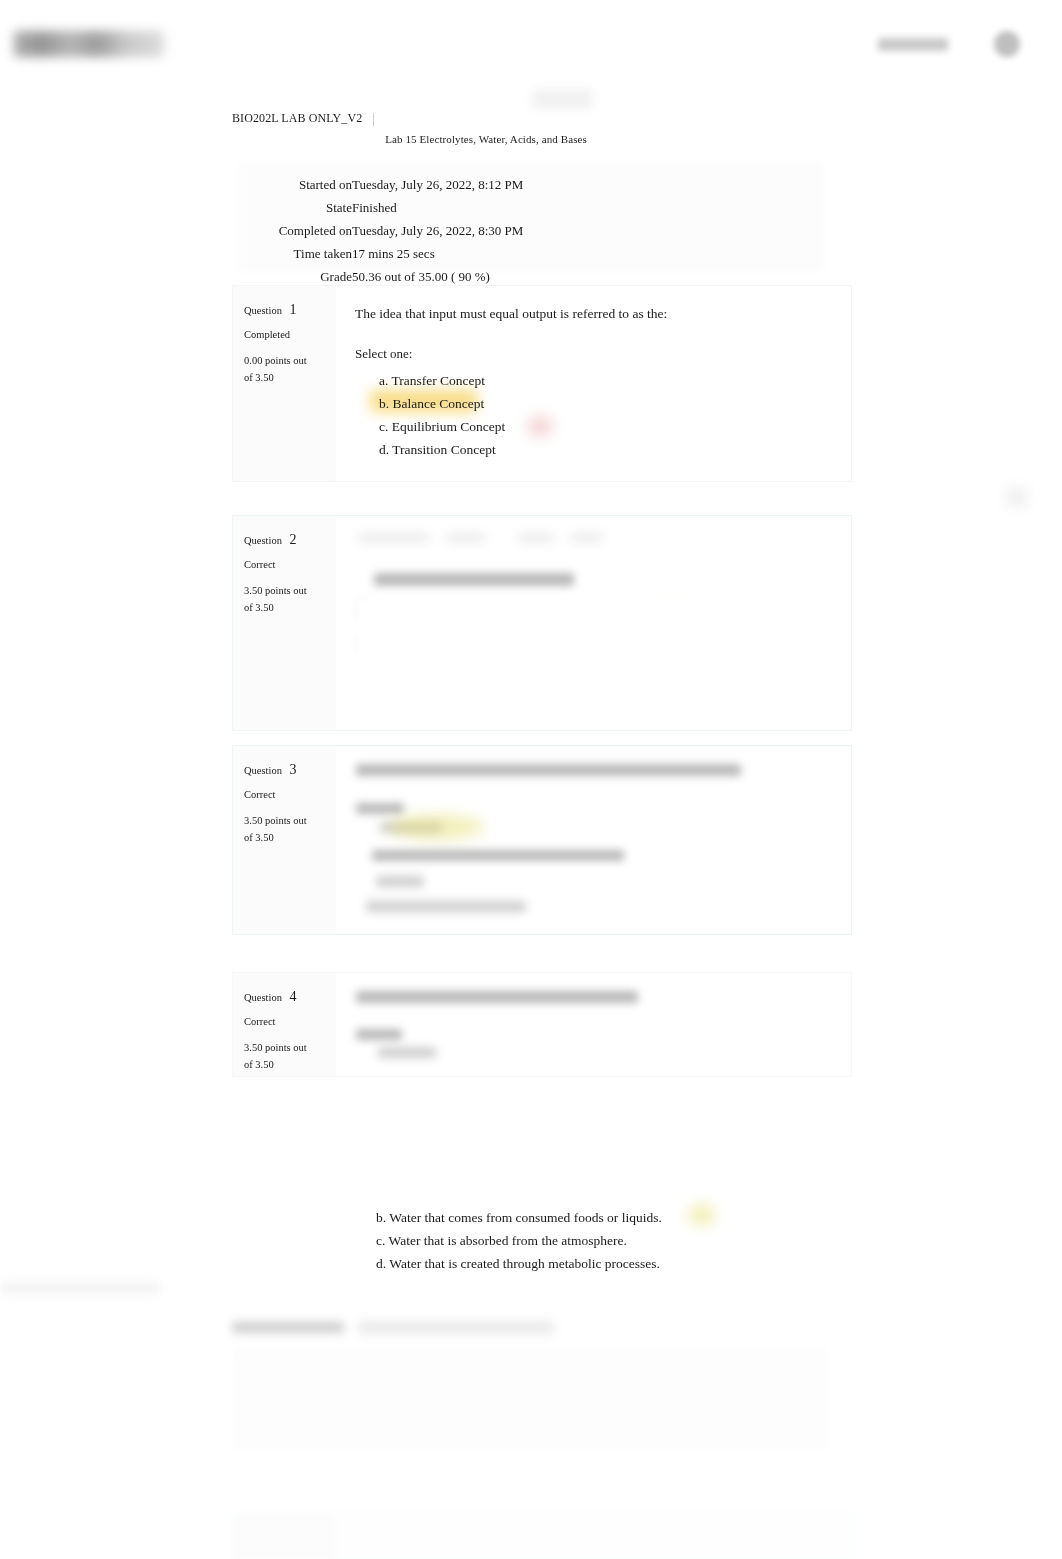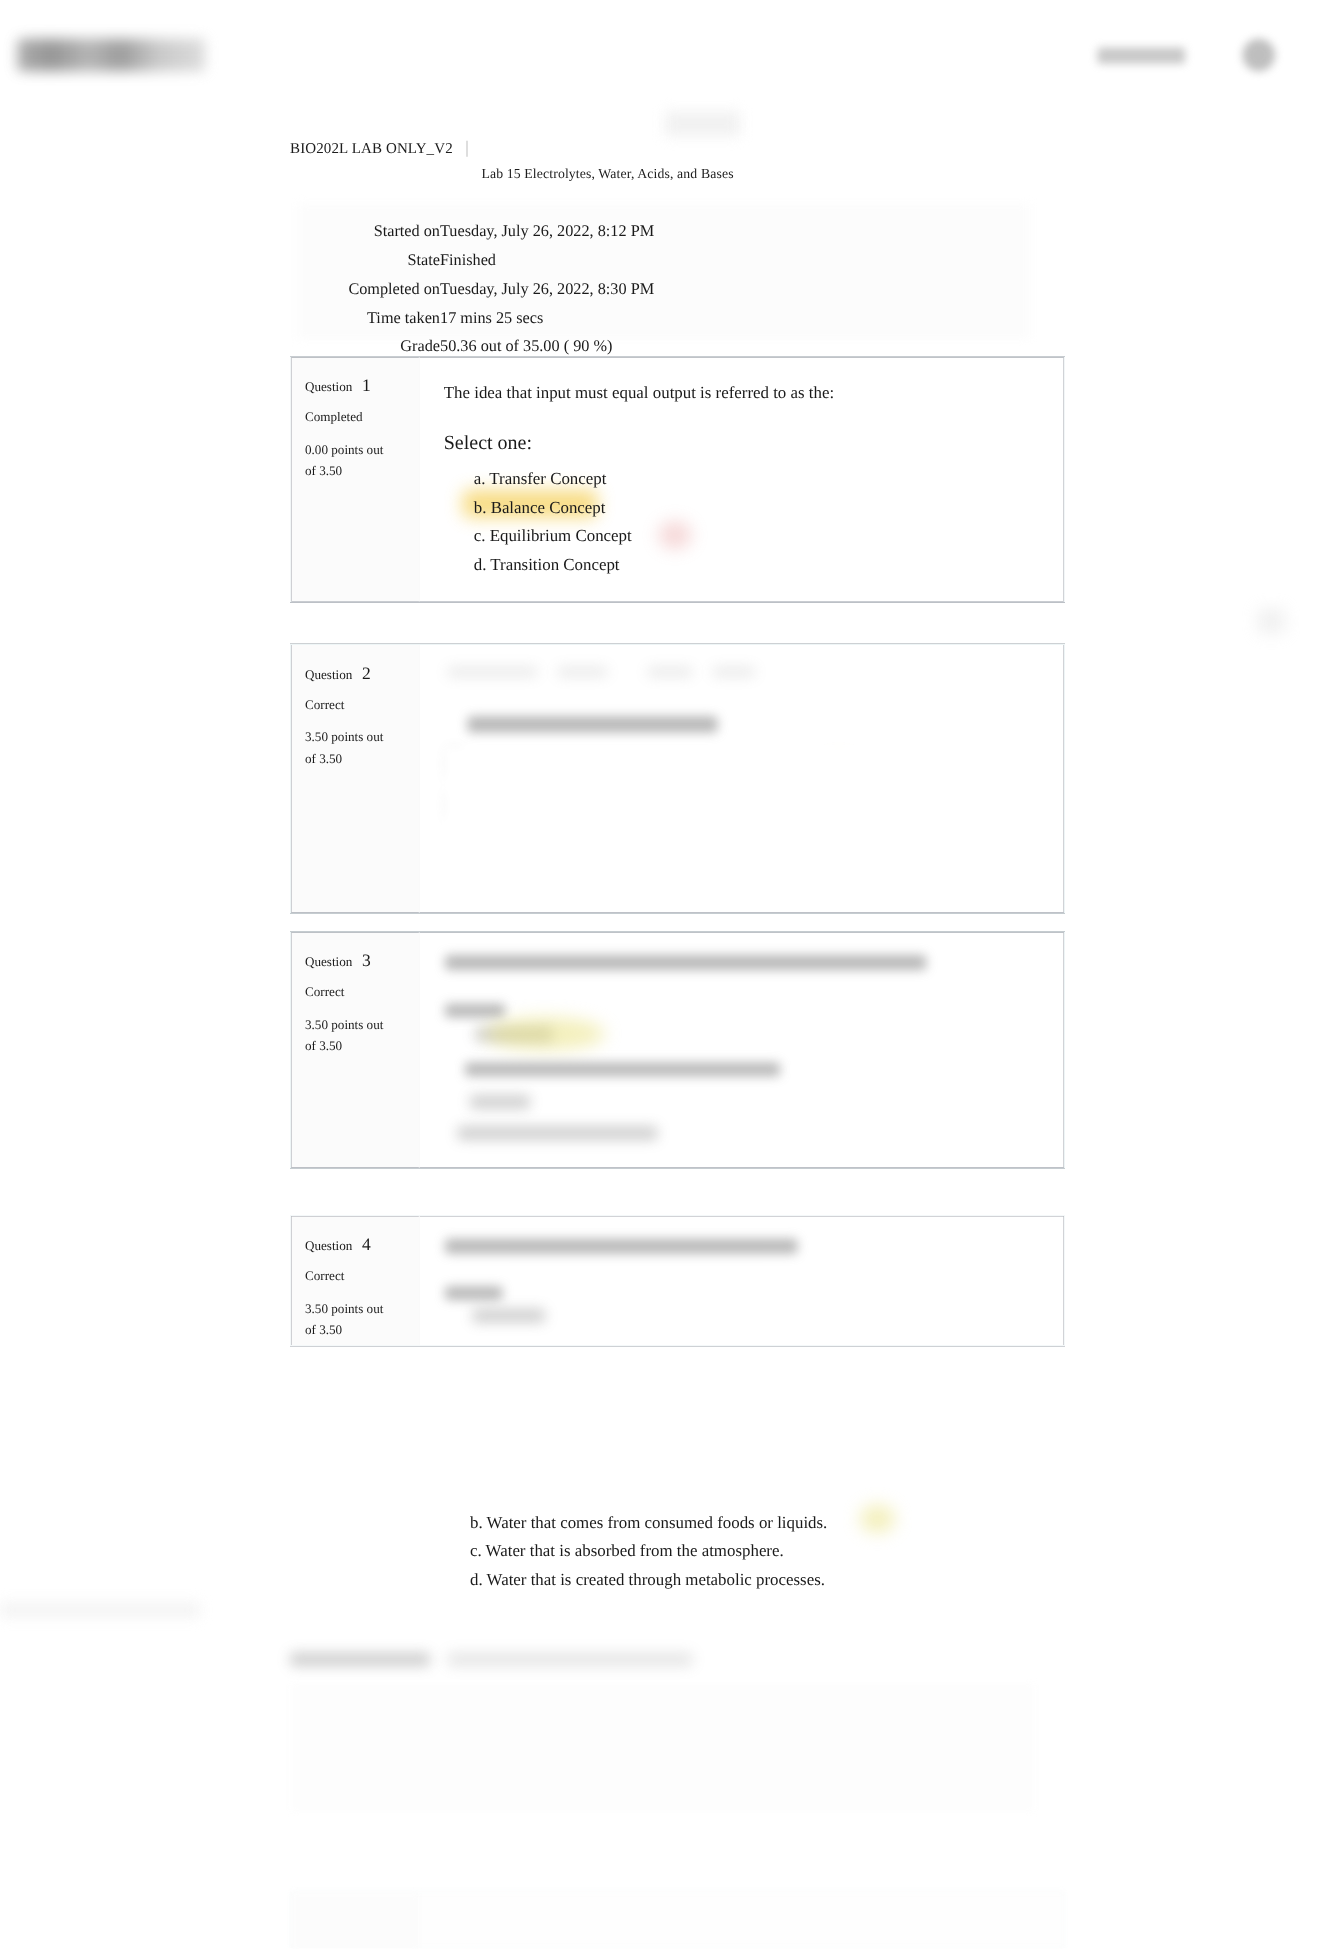--- a/index.html
+++ b/index.html
@@ -171,21 +171,21 @@
     padding: 18px 16px 18px 19px;
     position: relative;
     background: #ffffff;
   }
   .qtext {
     font-size: 13.5px;
     line-height: 20px;
     margin: 0 0 22px 0;
   }
   .select-one {
-    font-size: 16px;
+    font-size: 13px;
     margin: 0 0 7px 0;
   }
   ul.answers {
     list-style: none;
     margin: 0;
     padding: 0 0 0 24px;
   }
   ul.answers li {
     font-size: 13.5px;
     line-height: 23px;

